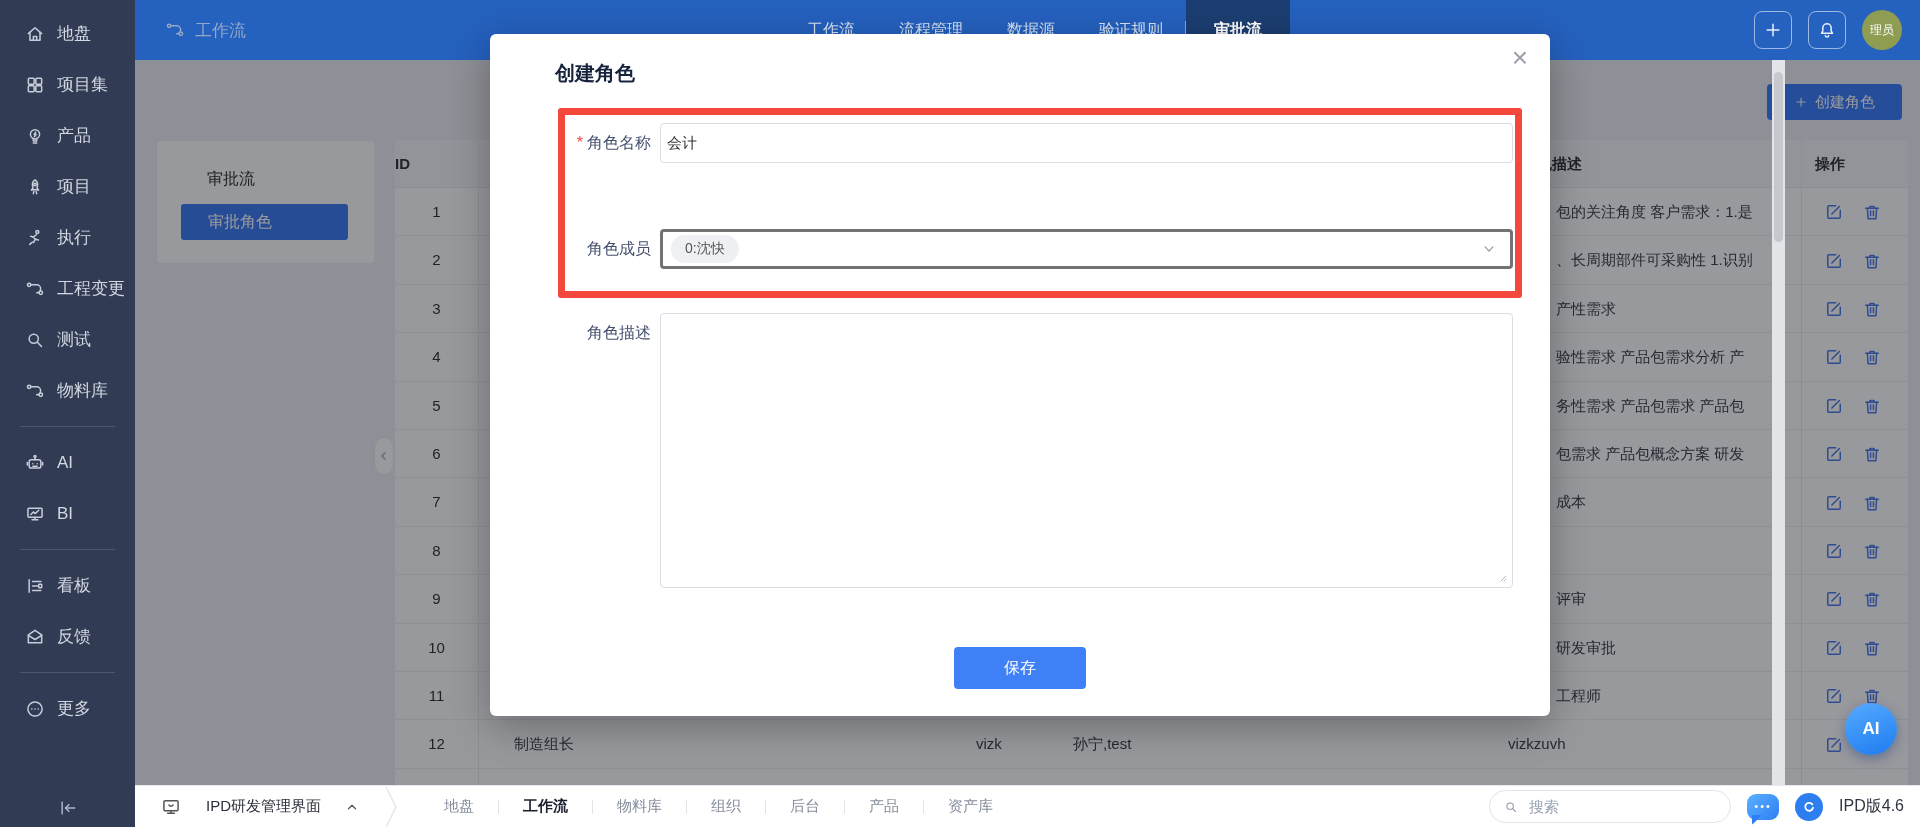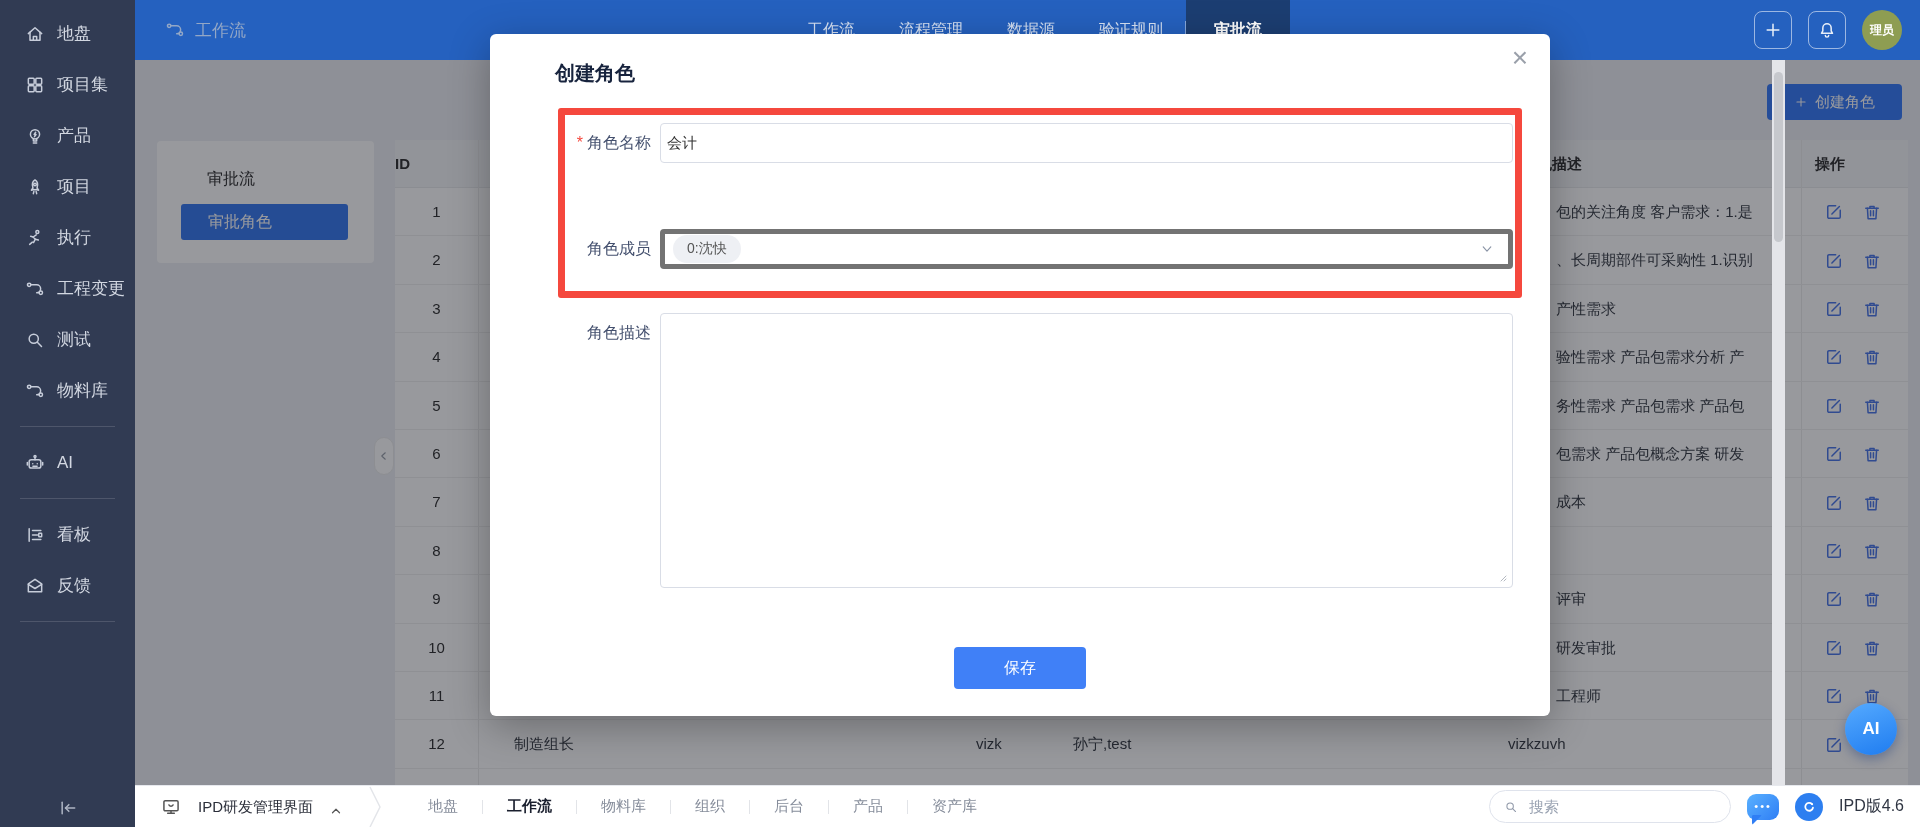--- a/index.html
+++ b/index.html
@@ -21,21 +21,21 @@
 
   
   .navbar{position:absolute;left:135px;top:0;width:1785px;height:60px;background:#2561bf;z-index:10;}
   .nav-module{position:absolute;left:30px;top:0;height:60px;display:flex;align-items:center;gap:10px;color:#93a7c6;font-size:17px;}
   .nav-tabs{position:absolute;left:650px;top:0;height:60px;display:flex;align-items:stretch;gap:0;}
   .nav-tab{display:flex;align-items:center;padding:0 22px;color:rgba(255,255,255,0.82);font-size:16px;cursor:pointer;white-space:nowrap;}
   .nav-tab.active{background:#1c3e72;color:#fff;font-weight:bold;padding:0 28px;}
   .nav-tab-div{width:1px;height:18px;background:rgba(255,255,255,0.45);align-self:center;}
   .nav-actions{position:absolute;right:18px;top:0;height:60px;display:flex;align-items:center;gap:16px;}
   .nav-btn{width:38px;height:38px;border:1.5px solid rgba(255,255,255,0.55);border-radius:8px;display:flex;align-items:center;justify-content:center;color:rgba(255,255,255,0.9);cursor:pointer;}
-  .avatar{width:40px;height:40px;border-radius:50%;background:#8e9d52;color:#fff;font-size:12px;display:flex;align-items:center;justify-content:center;cursor:pointer;font-weight:bold;}
+  .avatar{width:40px;height:40px;border-radius:50%;background:#8e9d52;color:#fff;font-size:12px;display:flex;align-items:center;justify-content:center;cursor:pointer;}
 
   
   .content{position:absolute;left:135px;top:60px;width:1785px;height:725px;background:#eef0f4;z-index:1;}
   .panel-card{position:absolute;left:22px;top:81px;width:217px;height:122px;background:#fff;border-radius:4px;}
   .panel-group{position:absolute;left:50px;top:28px;font-size:16px;color:#333;}
   .panel-sel{position:absolute;left:24px;top:63px;width:167px;height:36px;background:#3a7bf0;border-radius:3px;color:#fff;font-size:16px;display:flex;align-items:center;padding-left:27px;cursor:pointer;}
   .collapse-handle{position:absolute;left:239px;top:377px;width:20px;height:38px;background:#fff;border:1px solid #ececec;border-radius:10px;display:flex;align-items:center;justify-content:center;color:#9aa0aa;cursor:pointer;}
 
   .create-btn{position:absolute;left:1632px;top:24px;width:135px;height:36px;background:#3a7cf8;border:none;border-radius:4px;color:#fff;font-size:15px;display:flex;align-items:center;justify-content:center;gap:7px;cursor:pointer;}
 
@@ -59,36 +59,36 @@
   .overlay{position:absolute;left:135px;top:60px;width:1785px;height:725px;background:rgba(9,13,22,0.42);z-index:30;}
 
   
   .modal{position:absolute;left:490px;top:34px;width:1060px;height:682px;background:#fff;border-radius:6px;box-shadow:0 10px 40px rgba(0,0,0,0.3);z-index:50;}
   .modal-title{position:absolute;left:65px;top:26px;font-size:20px;font-weight:bold;color:#17233d;}
   .modal-close{position:absolute;right:22px;top:10px;font-size:28px;color:#9aa0aa;cursor:pointer;line-height:1;font-weight:300;}
   .field{position:absolute;left:0;width:100%;height:36px;}
   .flabel{position:absolute;left:0;top:0;width:161px;height:40px;line-height:40px;text-align:right;font-size:16px;color:#44506e;white-space:nowrap;}
   .req{color:#f5483d;margin-right:4px;}
   .finput{position:absolute;left:170px;top:0;width:853px;height:40px;border:1px solid #d9dde6;border-radius:4px;padding:0 6px;font-size:15px;color:#333;outline:none;background:#fff;}
-  .fselect{position:absolute;left:170px;top:0;width:853px;height:40px;border:5px solid #737373;border-radius:4px;background:#fff;display:flex;align-items:center;padding:0 14px 0 8px;cursor:pointer;}
+  .fselect{position:absolute;left:170px;top:0;width:853px;height:40px;border:3px solid #737373;border-radius:4px;background:#fff;display:flex;align-items:center;padding:0 14px 0 8px;cursor:pointer;}
   .tag{background:#eef0f4;border-radius:14px;padding:5px 14px;font-size:14px;color:#555;}
   .sel-caret{margin-left:auto;color:#8a94a6;}
   .field-ta{height:275px;}
   .flabel.ta{line-height:normal;top:10px;}
   .ftextarea{position:absolute;left:170px;top:0;width:853px;height:275px;border:1px solid #d9dde6;border-radius:4px;resize:none;outline:none;padding:10px 14px;font-size:15px;}
   .ta-grip{position:absolute;left:1006px;top:258px;width:12px;height:12px;color:#aab0ba;pointer-events:none;}
   .redbox{position:absolute;left:68px;top:74px;width:964px;height:190px;border:7px solid #f5483d;border-radius:3px;pointer-events:none;}
   .save-btn{position:absolute;left:464px;top:613px;width:132px;height:42px;background:#4080f7;border:none;border-radius:4px;color:#fff;font-size:16px;cursor:pointer;}
 
   
   .fab{position:absolute;left:1845px;top:703px;width:52px;height:52px;border-radius:50%;background:linear-gradient(160deg,#55aaff,#1f7cf0);color:#fff;font-weight:bold;font-size:17px;display:flex;align-items:center;justify-content:center;z-index:60;box-shadow:0 4px 12px rgba(0,40,120,0.35);cursor:pointer;}
 
   
   .bottombar{position:absolute;left:135px;top:785px;width:1785px;height:42px;background:#fff;border-top:1px solid #e7e9ee;display:flex;align-items:center;padding:0 16px 0 26px;z-index:35;}
-  .bb-app{display:flex;align-items:flex-end;gap:17px;color:#2b2f3a;font-size:15px;cursor:pointer;}
+  .bb-app{display:flex;align-items:center;gap:25px;color:#2b2f3a;font-size:15px;cursor:pointer;}
   .bb-app .icon{color:#555;}
   .bb-caret{color:#646a76;}
   .bb-chevron{margin:0 22px 0 26px;color:#e4e6ea;display:flex;}
   .btabs{display:flex;align-items:center;gap:0;}
   .btab{padding:0 24px;font-size:15px;color:#868d9b;cursor:pointer;white-space:nowrap;}
   .btab.active{color:#1a1f2e;font-weight:bold;}
   .btab-sep{width:1px;height:14px;background:#e2e4e8;}
   .bb-right{margin-left:auto;display:flex;align-items:center;gap:16px;}
   .search-pill{display:flex;align-items:center;gap:9px;width:242px;height:33px;border:1px solid #dfe3ec;border-radius:17px;padding:0 14px;background:#fff;}
   .search-pill .icon{color:#8f98a8;}
@@ -197,20 +197,30 @@
               <path d="M12 5.5V8"></path>
               <circle cx="12" cy="4.3" r="1.2"></circle>
               <path d="M2.8 11.5v3M21.2 11.5v3"></path>
               <circle cx="9.3" cy="12.8" r="0.9" fill="currentColor" stroke="none"></circle>
               <circle cx="14.7" cy="12.8" r="0.9" fill="currentColor" stroke="none"></circle>
               <path d="M9.5 15.8h5"></path>
             </svg>
           </span>
           <span>AI</span>
         </div>
+        <div class="side-item">
+          <span class="icon">
+            <svg viewBox="0 0 24 24" fill="none" stroke="currentColor" stroke-width="1.8" stroke-linecap="round" stroke-linejoin="round">
+              <rect x="3.5" y="5" width="17" height="11" rx="1.2"></rect>
+              <path d="m7 12.5 3-3 2.2 2 4.3-4"></path>
+              <path d="M12 16v3M8.5 19h7"></path>
+            </svg>
+          </span>
+          <span>BI</span>
+        </div>
         <div class="side-divider"></div>
         <div class="side-item">
           <span class="icon">
             <svg viewBox="0 0 24 24" fill="none" stroke="currentColor" stroke-width="1.8" stroke-linecap="round" stroke-linejoin="round">
               <path d="M5 4.5v15"></path>
               <path d="M9 6.5h10M9 12h6M9 17.5h10"></path>
               <rect x="16.5" y="10" width="3.5" height="4" rx=".6"></rect>
             </svg>
           </span>
           <span>看板</span>
@@ -218,20 +228,31 @@
         <div class="side-item">
           <span class="icon">
             <svg viewBox="0 0 24 24" fill="none" stroke="currentColor" stroke-width="1.8" stroke-linecap="round" stroke-linejoin="round">
               <path d="M4 9.5 12 4l8 5.5V19H4Z"></path>
               <path d="m4 10 8 5 8-5"></path>
             </svg>
           </span>
           <span>反馈</span>
         </div>
         <div class="side-divider"></div>
+        <div class="side-item">
+          <span class="icon">
+            <svg viewBox="0 0 24 24" fill="none" stroke="currentColor" stroke-width="1.8" stroke-linecap="round" stroke-linejoin="round">
+              <circle cx="12" cy="12" r="8.5"></circle>
+              <circle cx="8.2" cy="12" r="1" fill="currentColor" stroke="none"></circle>
+              <circle cx="12" cy="12" r="1" fill="currentColor" stroke="none"></circle>
+              <circle cx="15.8" cy="12" r="1" fill="currentColor" stroke="none"></circle>
+            </svg>
+          </span>
+          <span>更多</span>
+        </div>
       </div>
     <div class="side-collapse">
       <span class="icon">
           <svg viewBox="0 0 24 24" fill="none" stroke="currentColor" stroke-width="1.8" stroke-linecap="round" stroke-linejoin="round">
             <path d="M5 5v14"></path>
             <path d="M20 12H9"></path>
             <path d="m13 8-4 4 4 4"></path>
           </svg>
         </span>
     </div>

